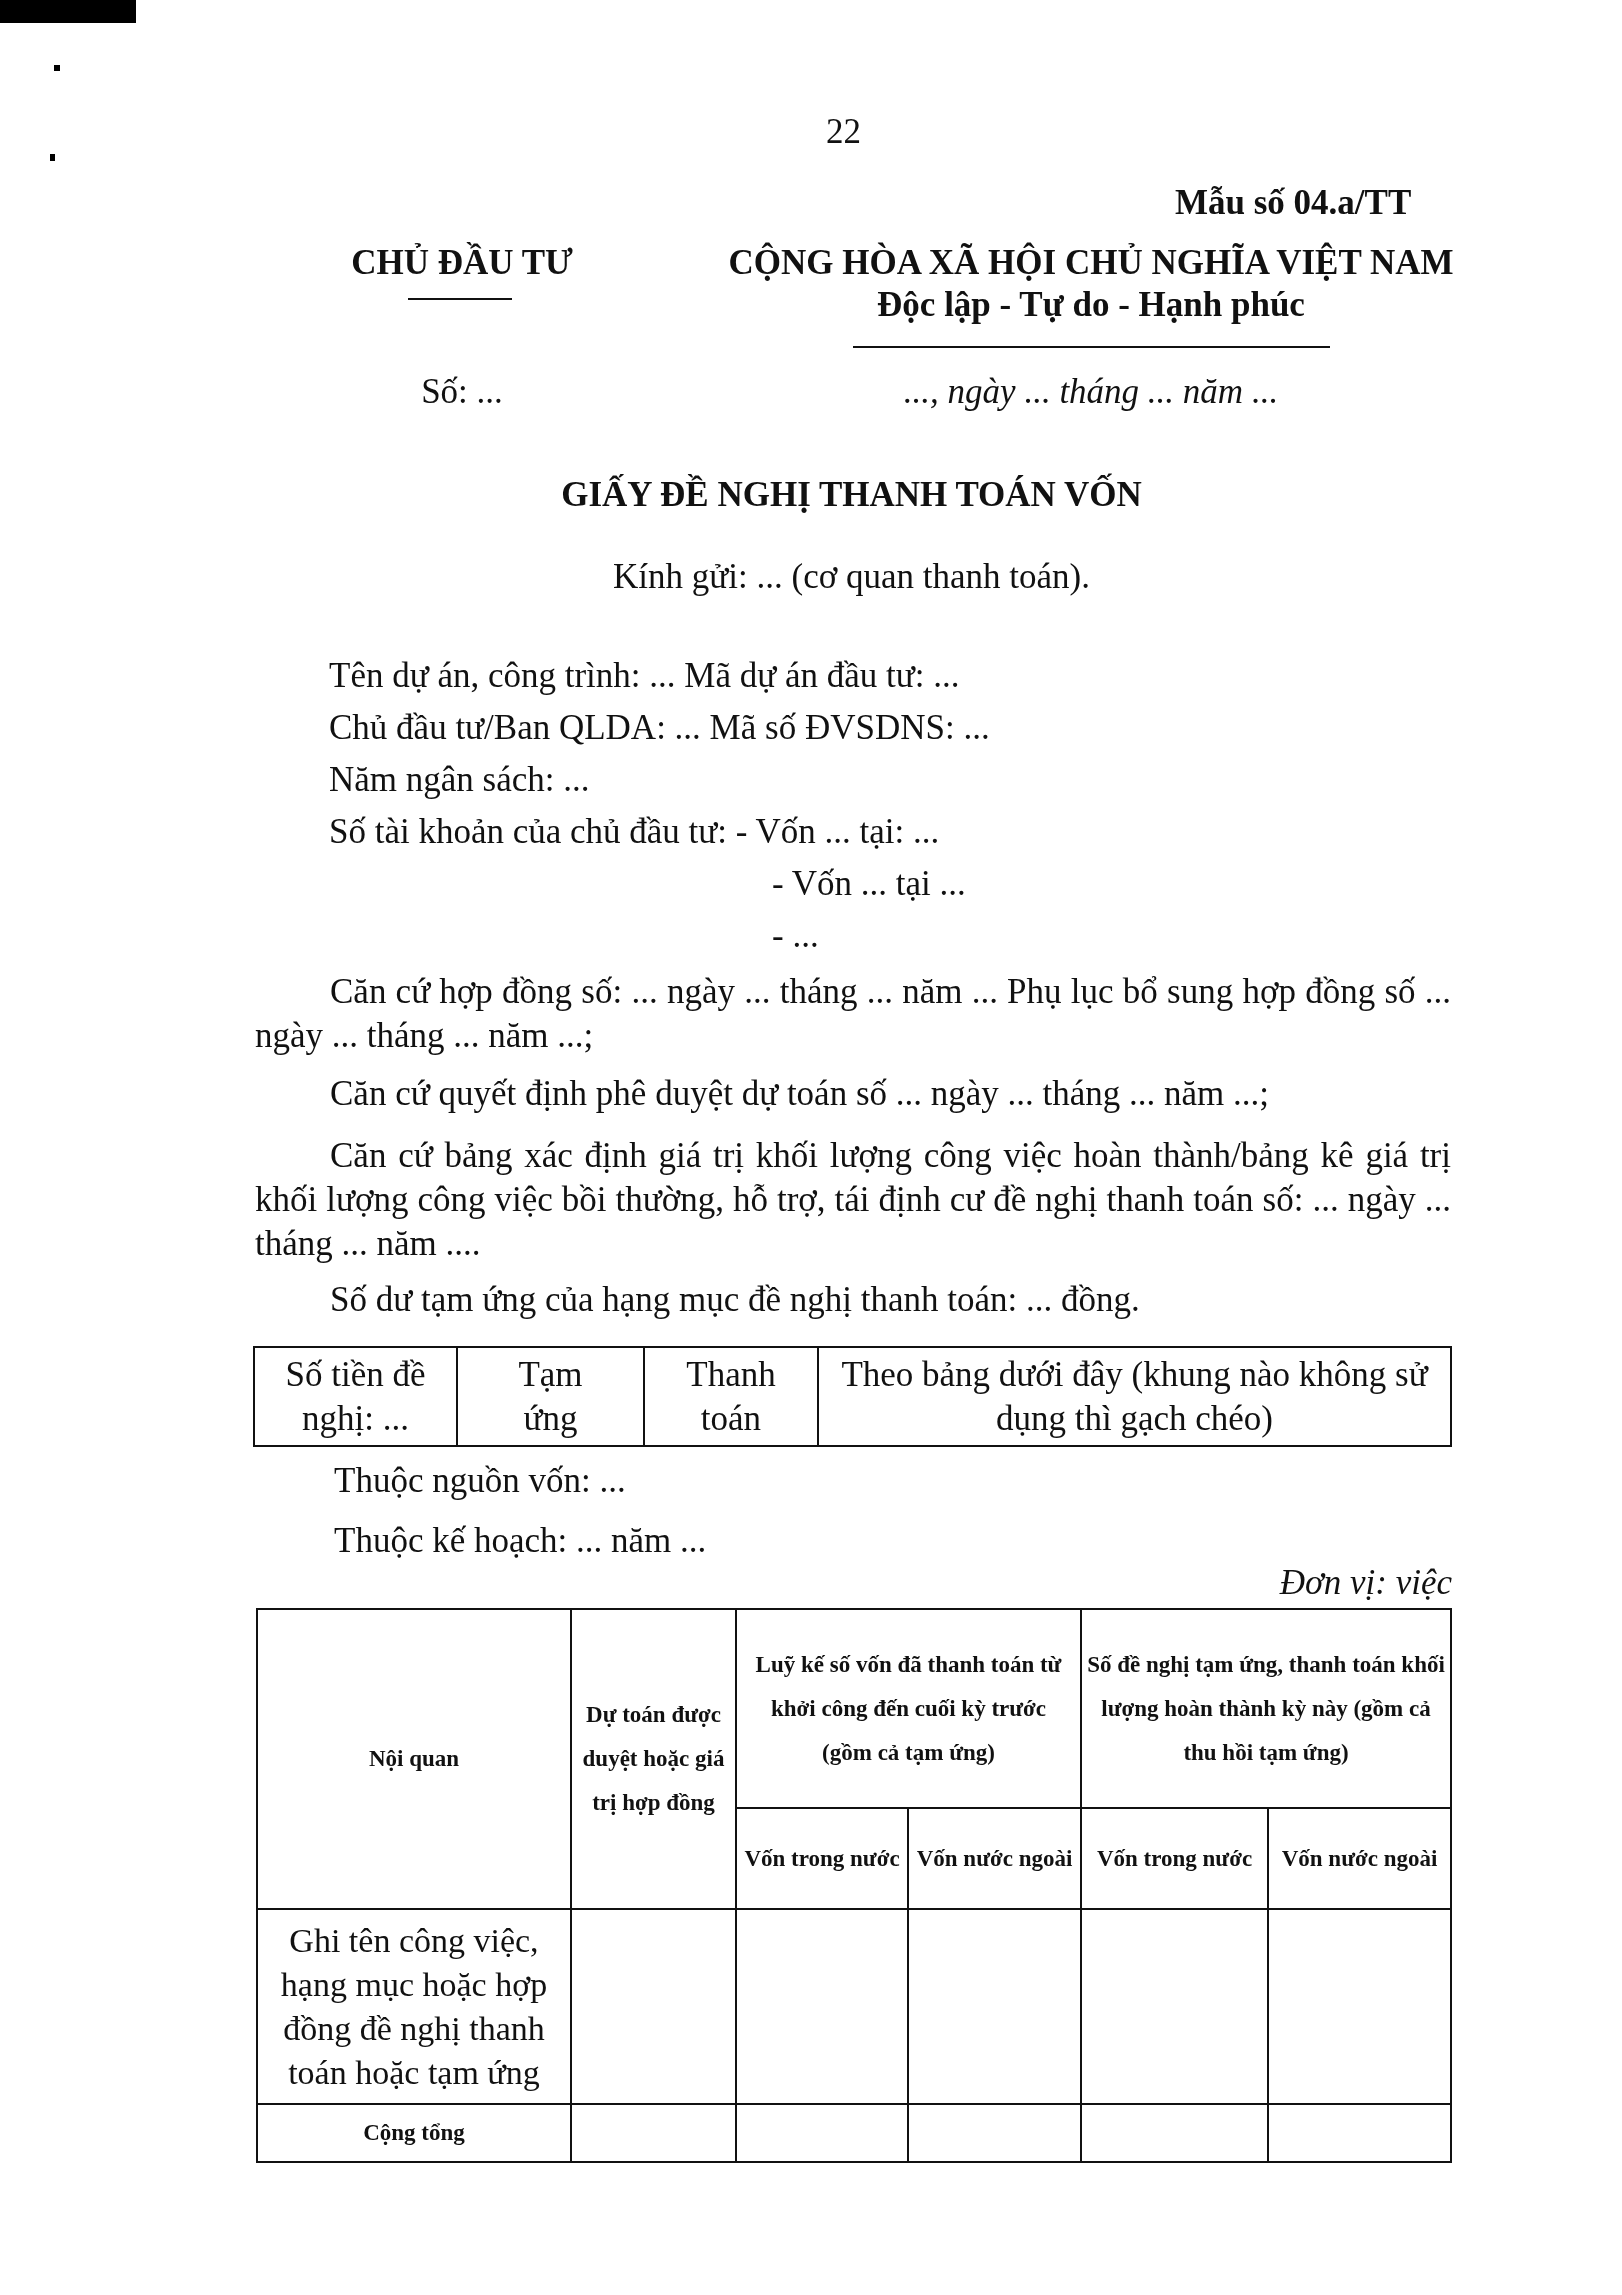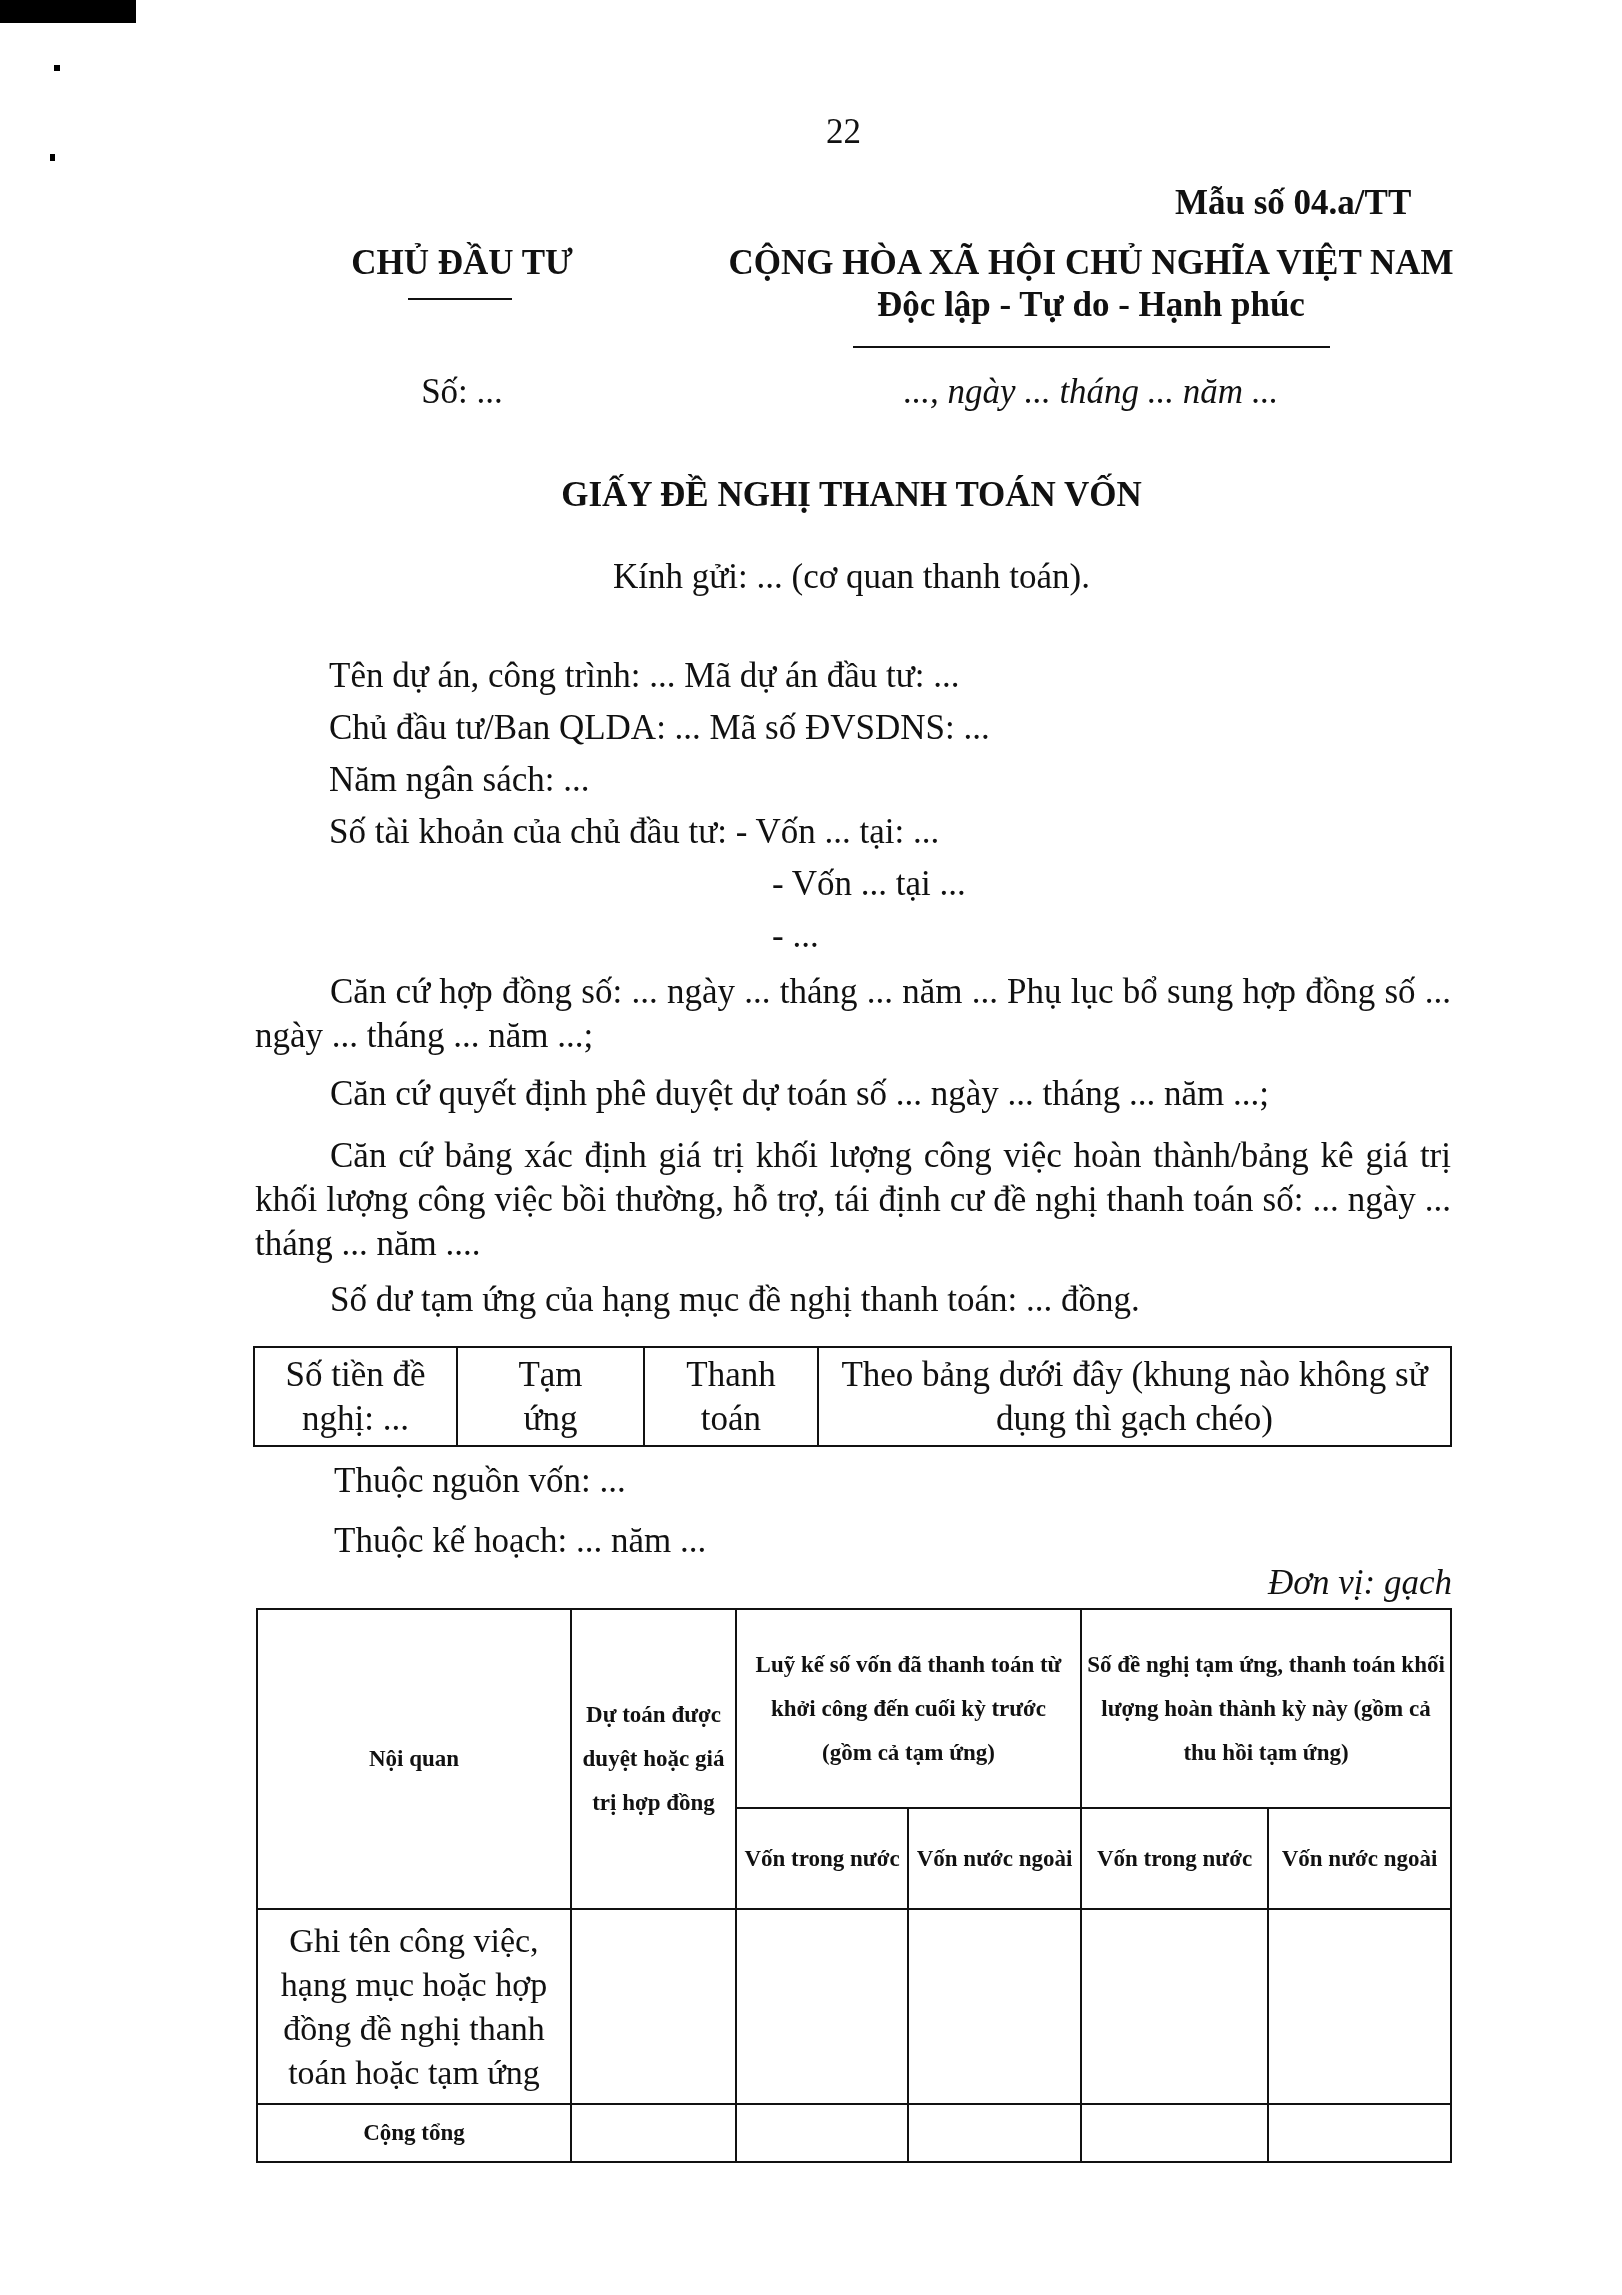--- a/index.html
+++ b/index.html
@@ -69,21 +69,21 @@
     <td style="white-space:normal;padding:0 8px;">Số tiền đề nghị: ...</td>
     <td style="padding:0 49px;">Tạm ứng</td>
     <td style="padding:0 32px;">Thanh toán</td>
     <td style="padding:0 16px;">Theo bảng dưới đây (khung nào không sử dụng thì gạch chéo)</td>
   </tr>
 </tbody>
   </table>
 
 <div class="t" style="left:334px;top:1460px;">Thuộc nguồn vốn: ...</div>
 <div class="t" style="left:334px;top:1520px;">Thuộc kế hoạch: ... năm ...</div>
-<div class="t i" style="left:1241px;top:1562px;width:211px;text-align:right;">Đơn vị: gạch</div>
+<div class="t i" style="left:1241px;top:1562px;width:211px;text-align:right;">Đơn vị: việc</div>
 
 <table class="main-tbl" style="left:256px;top:1608px;width:1196px;height:552px;">
   <colgroup>
     <col style="width:314px">
       <col style="width:165px">
       <col style="width:172px">
       <col style="width:173px">
       <col style="width:187px">
       <col>
   </colgroup>

